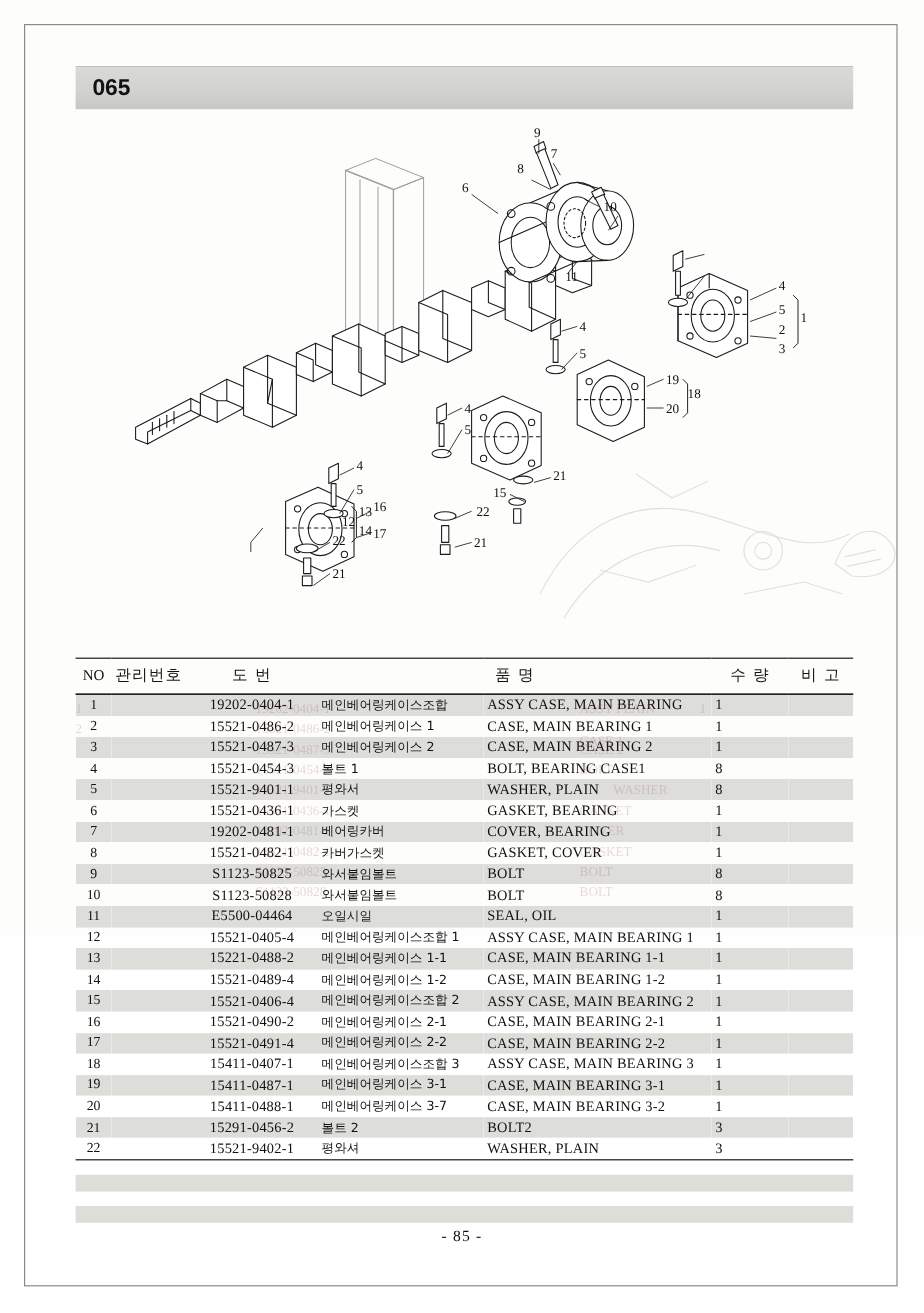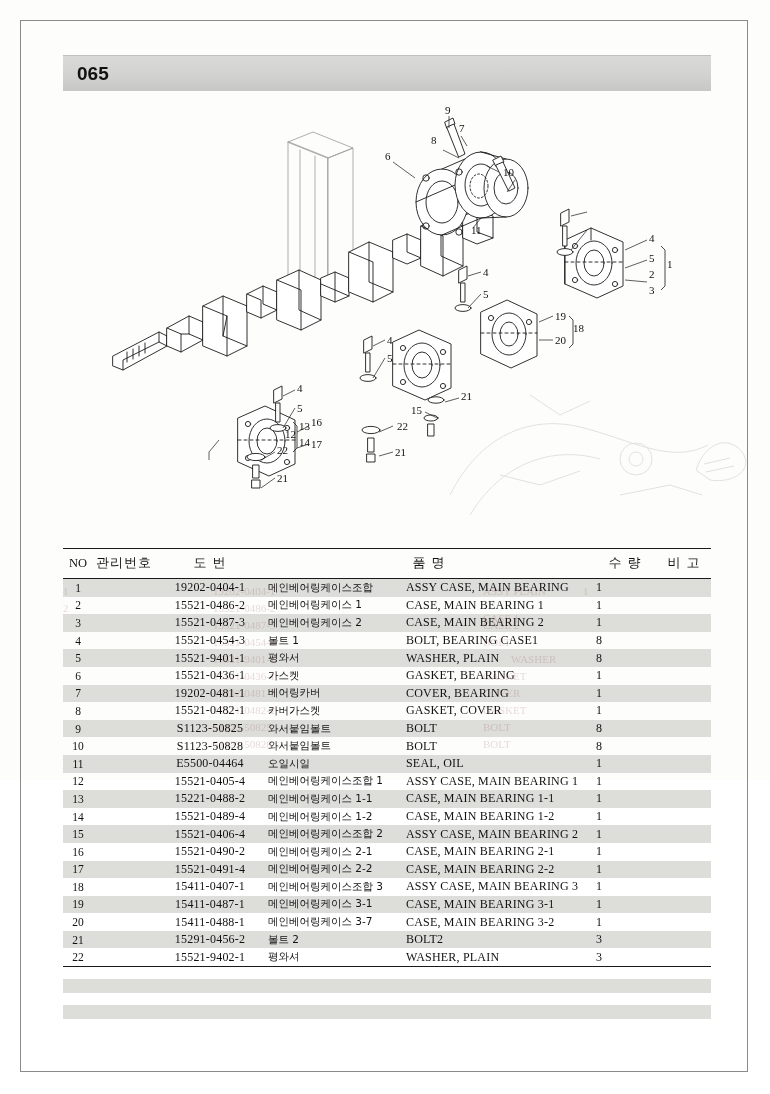--- a/index.html
+++ b/index.html
@@ -734,13 +734,14 @@
     <div style="left:150px;top:104px;">19202-0481-1</div>
     <div style="left:420px;top:104px;">COVER</div>
     <div style="left:150px;top:121px;">15521-0482-1</div>
     <div style="left:420px;top:121px;">GASKET</div>
     <div style="left:150px;top:138px;">S1123-50825</div>
     <div style="left:420px;top:138px;">BOLT</div>
     <div style="left:150px;top:155px;">S1123-50828</div>
     <div style="left:420px;top:155px;">BOLT</div>
   </div>
 
+  <div class="footer">- 85 -</div>
 </div>
 
 </body></html>

